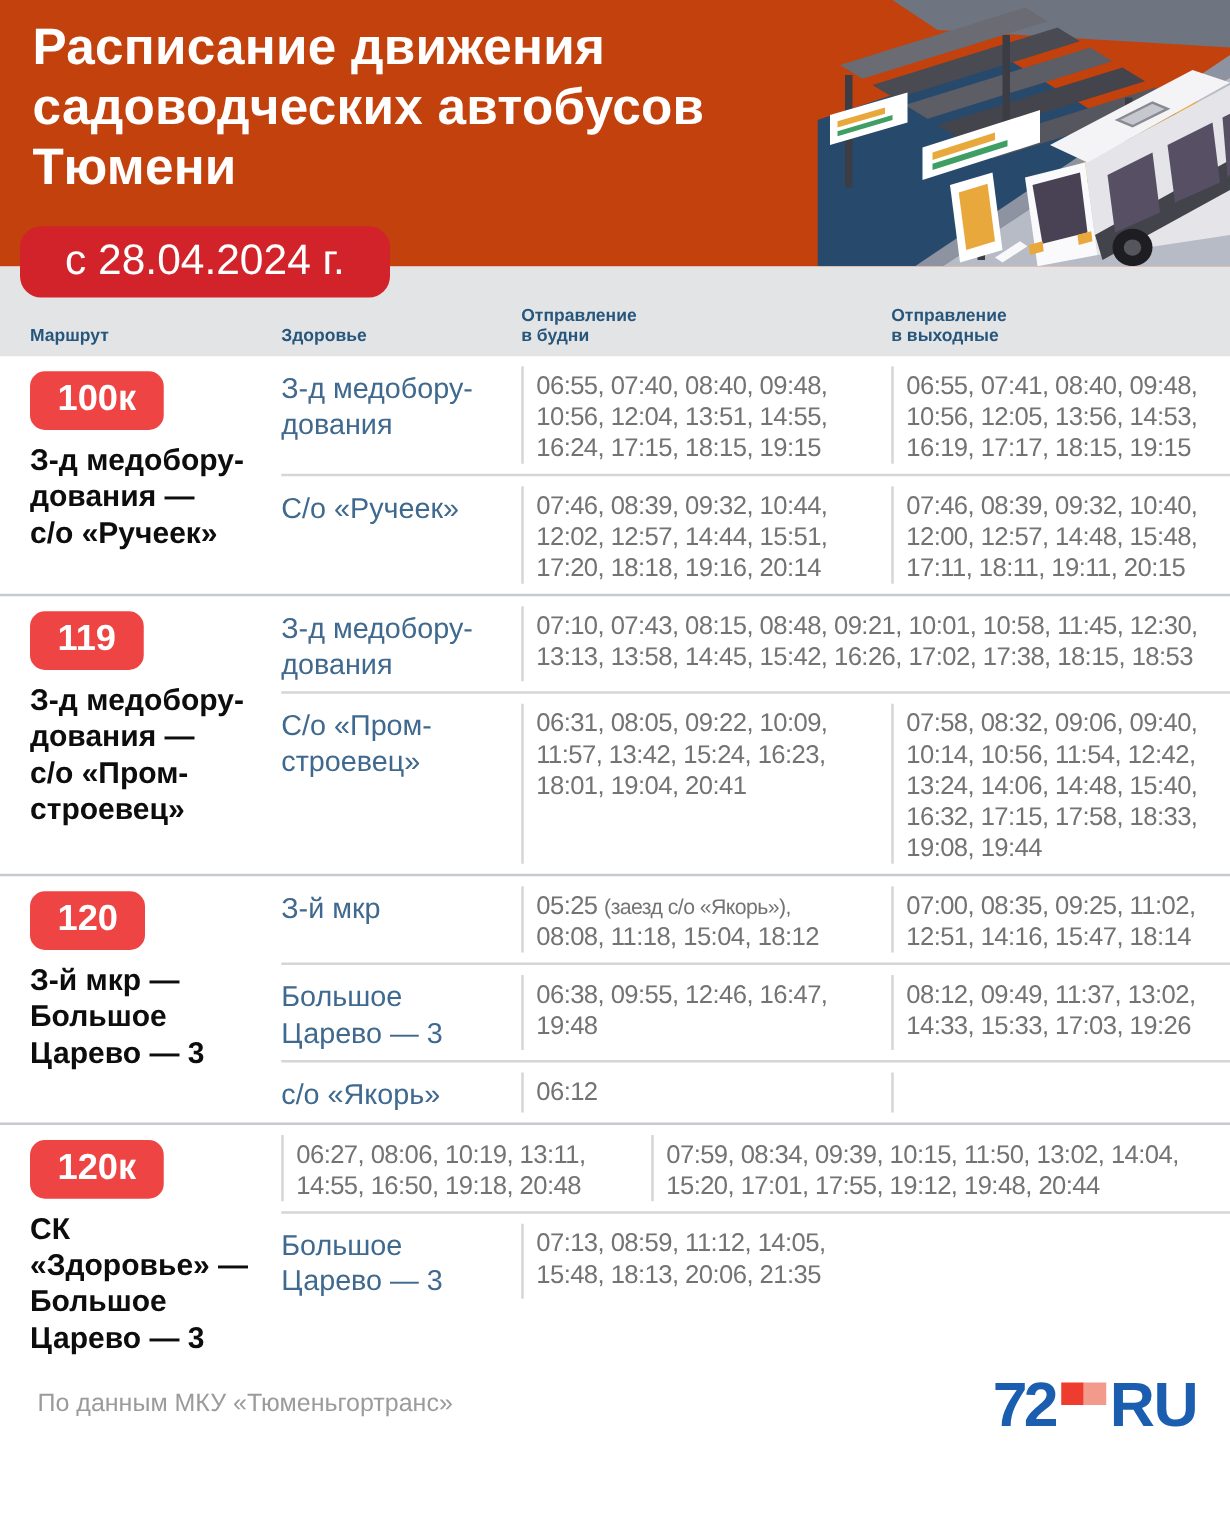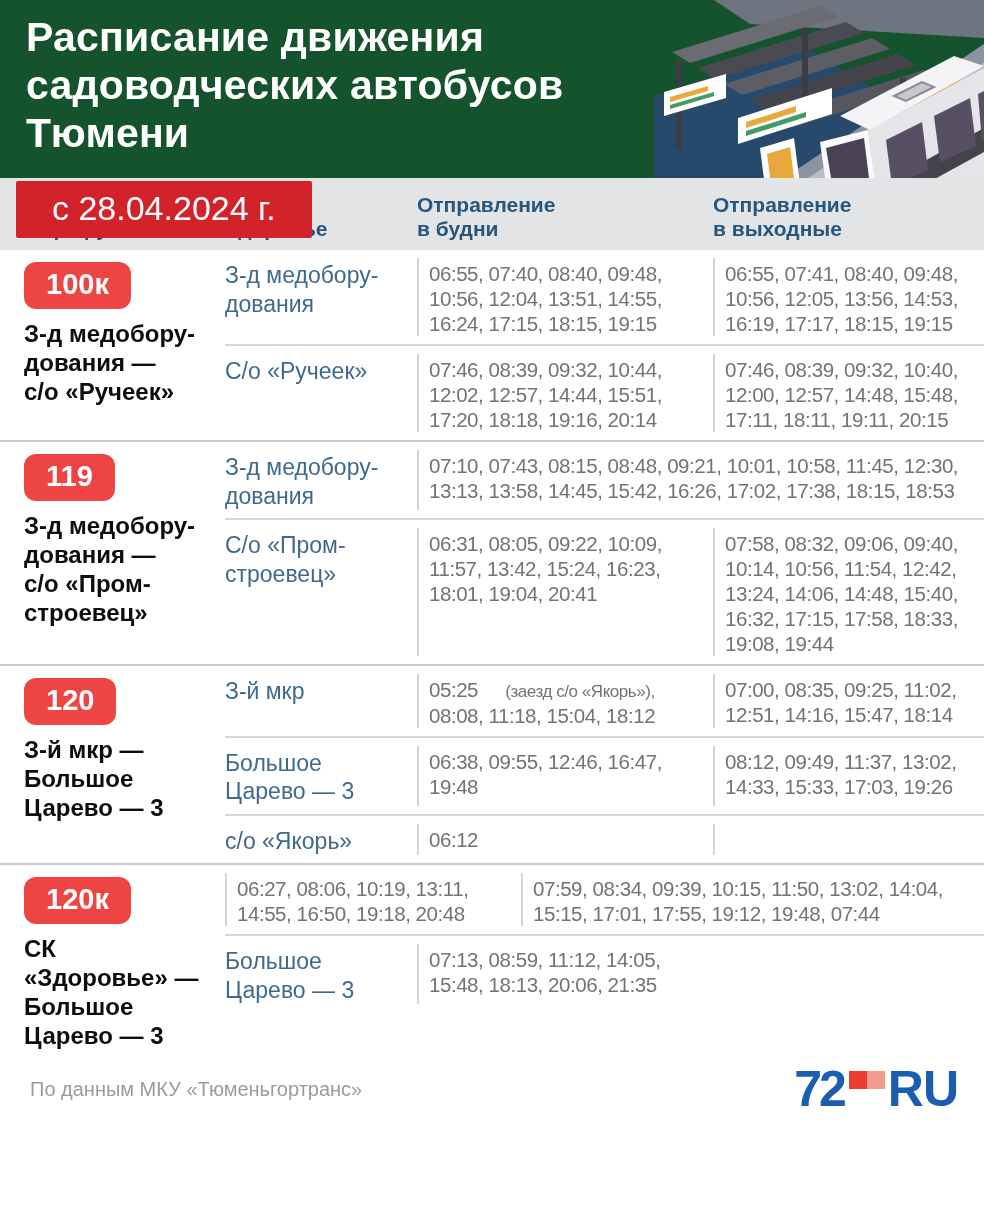--- a/index.html
+++ b/index.html
@@ -9,22 +9,22 @@
     min-height: 1230px;
     background: #ffffff;
     font-family: "Liberation Sans", sans-serif;
     -webkit-font-smoothing: antialiased;
   }
   .page { position: relative; width: 984px; }
 
   
   .header {
     position: relative;
-    height: 178px;
-    background: #14532d;
+    height: 213px;
+    background: #c2410c;
     overflow: hidden;
   }
   .header-title {
     position: absolute;
     left: 26px; top: 14px;
     font-size: 41px;
     font-weight: bold;
     color: #ffffff;
     line-height: 1.17;
     white-space: pre-line;
@@ -34,34 +34,34 @@
   .header-art { position: absolute; right: 0; top: 0; z-index: 1; }
 
   .date-badge {
     position: absolute;
     left: 16px; top: 181px;
     z-index: 6;
     background: #d2232a;
     color: #ffffff;
     font-size: 34px;
     padding: 8px 36px 10px;
-    border-radius: 2px;
+    border-radius: 17px;
     white-space: nowrap;
   }
 
   
   .colband {
     height: 72px;
     background: #e3e4e6;
     display: flex;
     align-items: flex-end;
     padding: 0 10px 9px 24px;
   }
   .colband .col {
-    font-size: 21px;
+    font-size: 14px;
     font-weight: bold;
     color: #27567c;
     line-height: 1.15;
     white-space: pre-line;
   }
   .col-route { width: 201px; }
   .col-stop  { width: 192px; }
   .col-weekday { width: 296px; }
   .col-weekend { flex: 1; }
 
@@ -107,21 +107,21 @@
   .time-cell {
     border-left: 2px solid #d6d6d8;
     padding: 3px 8px 0 10px;
     font-size: 20.5px;
     line-height: 1.22;
     color: #737373;
     letter-spacing: -0.45px;
   }
   .weekday { width: 296px; }
   .weekend { flex: 1; margin-right: 10px; }
-  .note-small { font-size: 17px; margin-left: 22px; }
+  .note-small { font-size: 17px; }
 
   
   .footer {
     height: 62px;
     display: flex;
     align-items: center;
     justify-content: space-between;
     padding: 0 26px 0 30px;
   }
   .source { color: #9b9b9b; font-size: 20px; }
@@ -321,21 +321,21 @@
     <div class="route-cell">
       <div class="badge">120к</div>
       <div class="route-name">СК
 «Здоровье» —
 Большое
 Царево — 3</div>
     </div>
     <div class="rows">
       <div class="row">
         <div class="time-cell weekday">06:27, 08:06, 10:19, 13:11, 14:55, 16:50, 19:18, 20:48</div>
-        <div class="time-cell weekend">07:59, 08:34, 09:39, 10:15, 11:50, 13:02, 14:04, 15:15, 17:01, 17:55, 19:12, 19:48, 07:44</div>
+        <div class="time-cell weekend">07:59, 08:34, 09:39, 10:15, 11:50, 13:02, 14:04, 15:20, 17:01, 17:55, 19:12, 19:48, 20:44</div>
       </div>
       <div class="row">
         <div class="stop-cell">Большое
 Царево — 3</div>
         <div class="time-cell weekday">07:13, 08:59, 11:12, 14:05, 15:48, 18:13, 20:06, 21:35</div>
       </div>
     </div>
   </section>
 
   <div class="footer">

